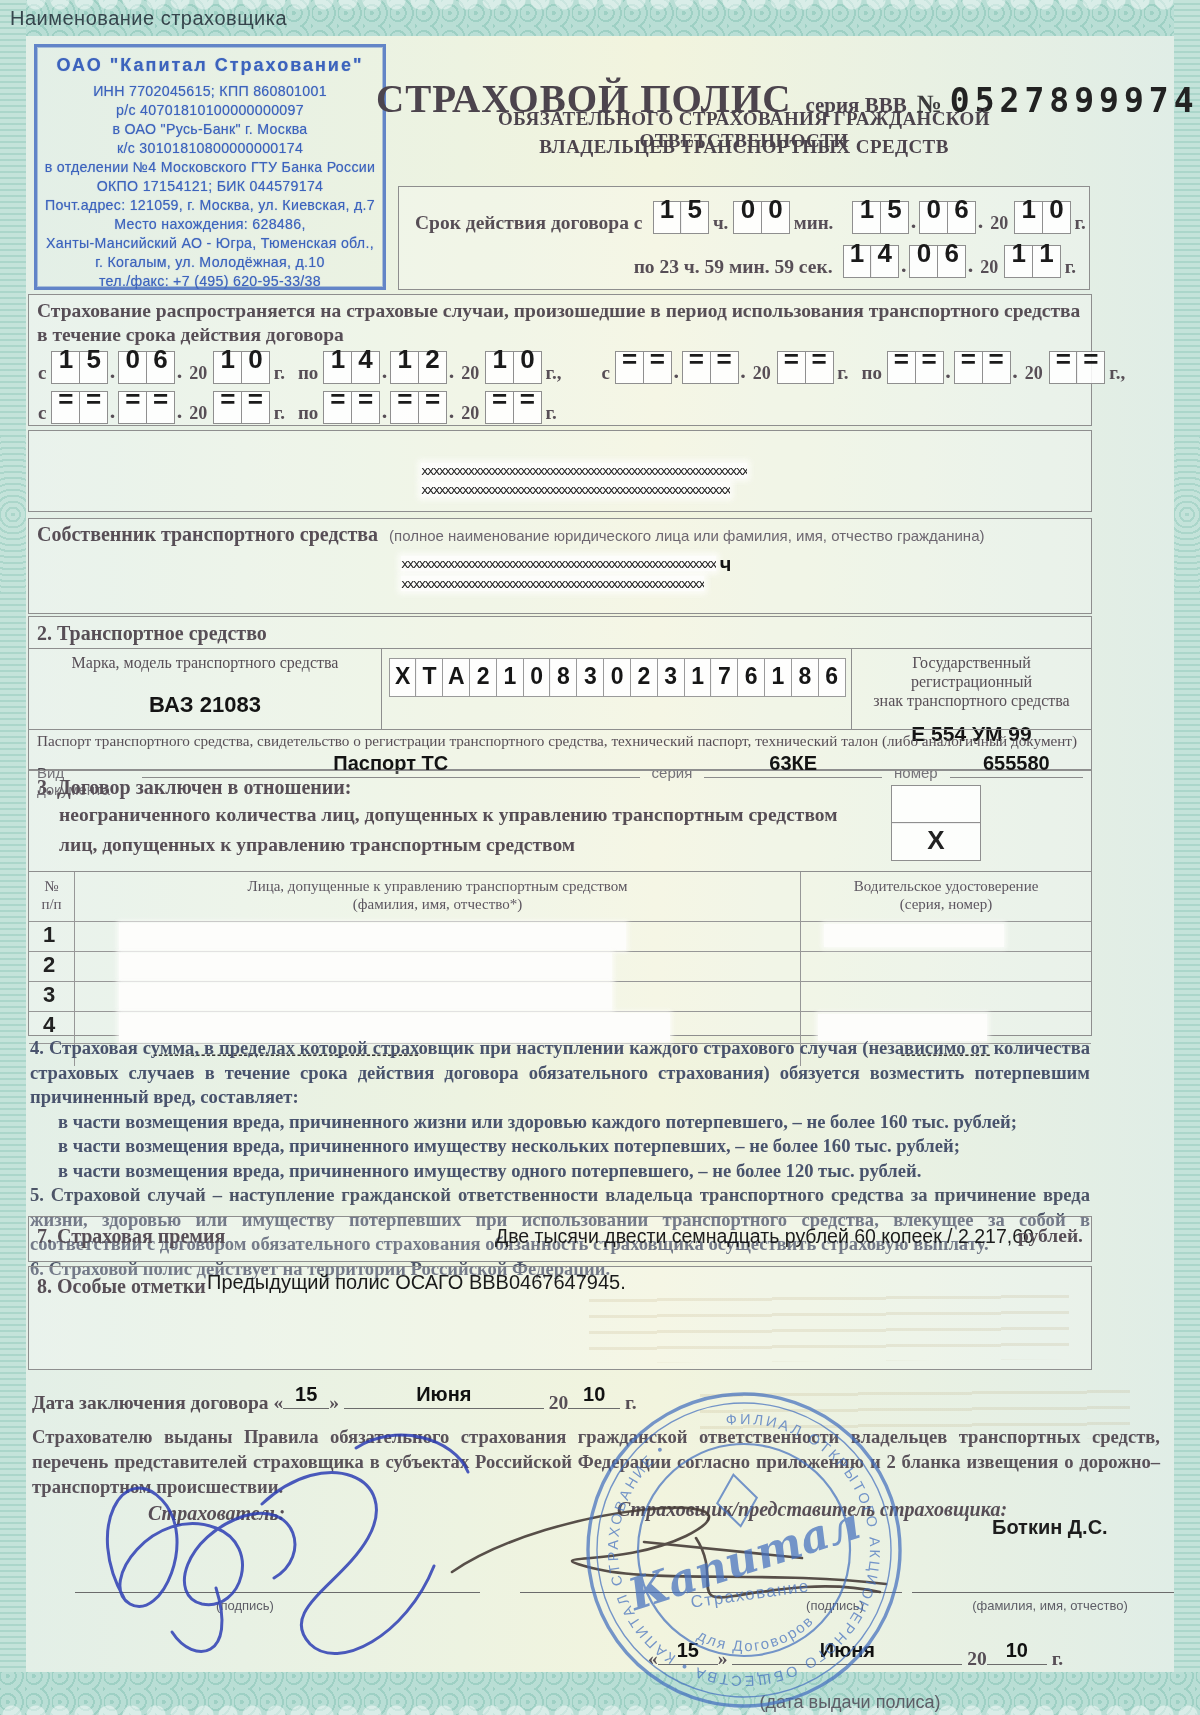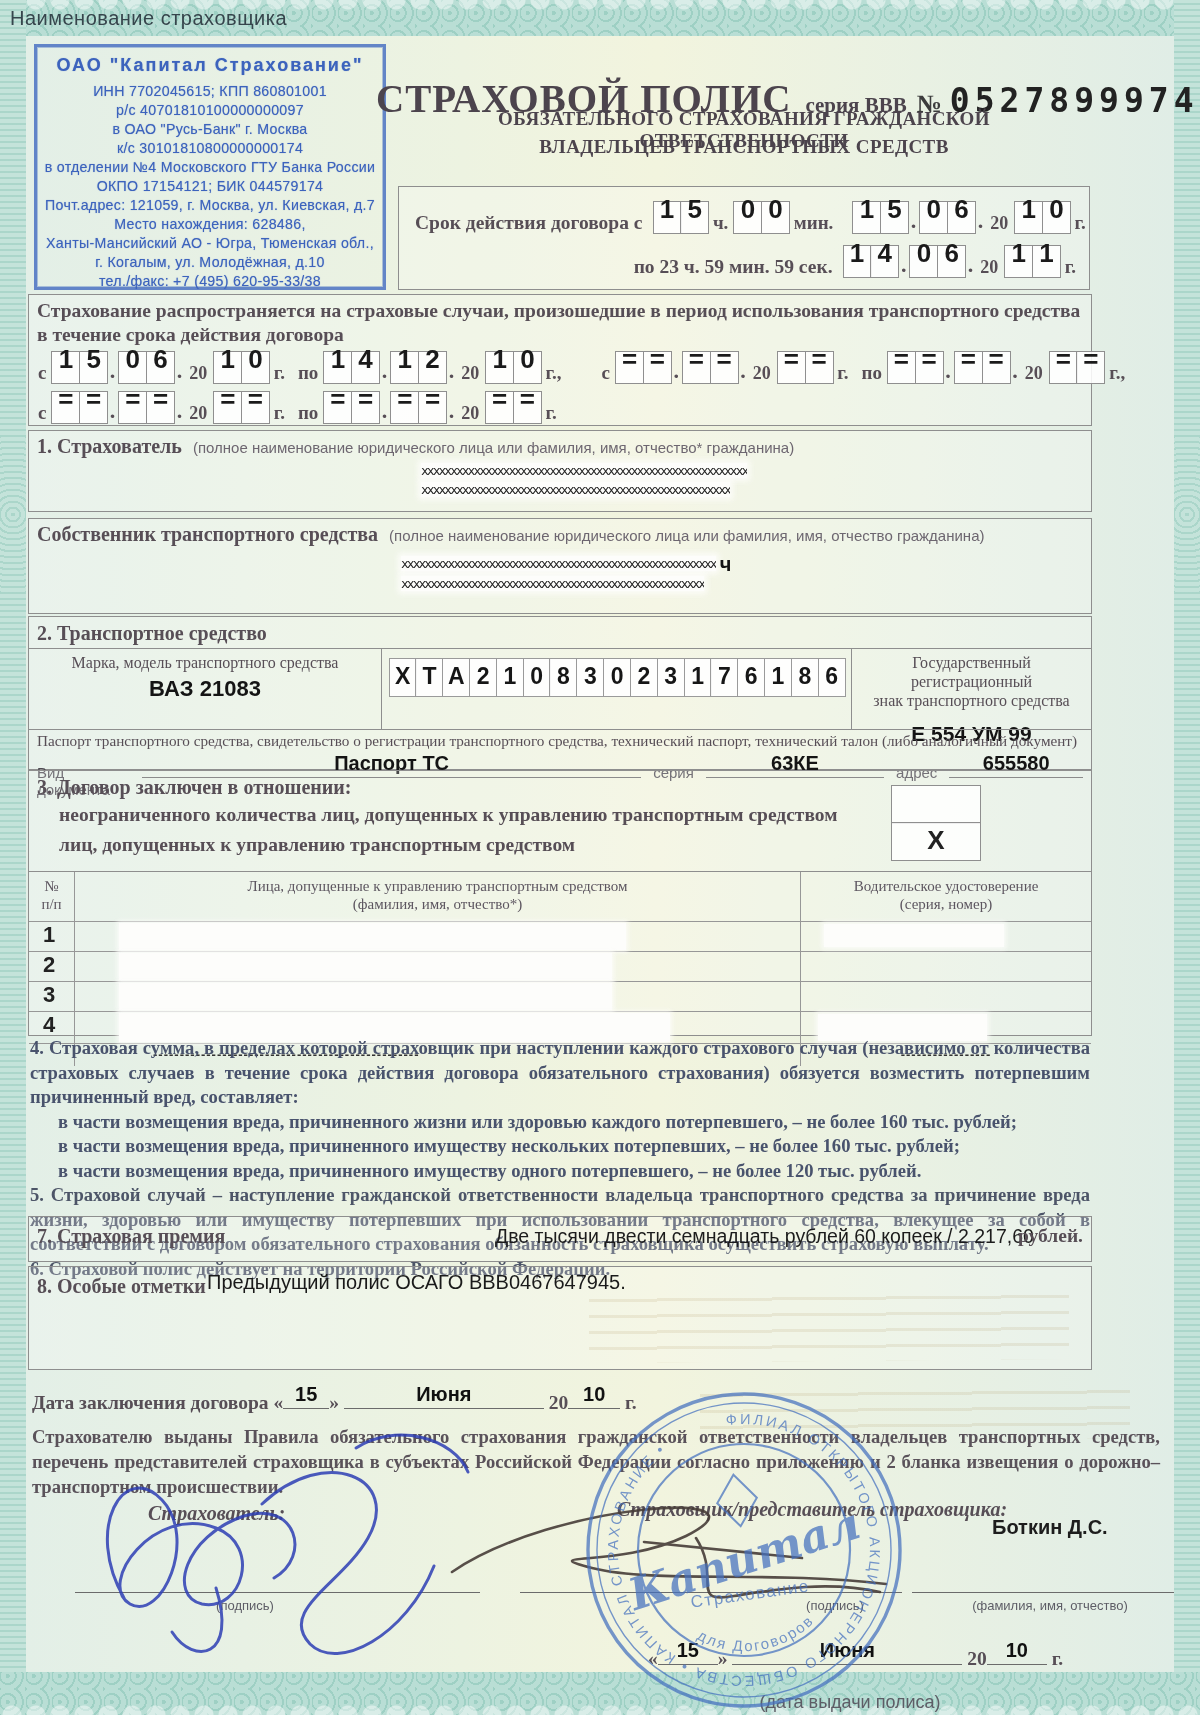--- a/index.html
+++ b/index.html
@@ -327,25 +327,20 @@
       <span class="u20">20</span>
       <span class="dpair">
           <span class="cell">=</span>
           <span class="cell">=</span>
         </span>
       <span class="u">г.</span>
     </div>
   </div>
 
   <div class="bx" id="insured">
-    <div class="sect-cap">
-      <span class="num">1.</span>
-      <span class="nm">Страхователь</span>
-      <span class="hint">(полное наименование юридического лица или фамилия, имя, отчество* гражданина)</span>
-    </div>
     <div class="abs" style="left:392px;top:32px;">
       <span class="redact">xxxxxxxxxxxxxxxxxxxxxxxxxxxxxxxxxxxxxxxxxxxxxxxxxxxxxxxx</span><br>
       <span class="redact">xxxxxxxxxxxxxxxxxxxxxxxxxxxxxxxxxxxxxxxxxxxxxxxxxxxxx</span>
     </div>
   </div>
 
   <div class="bx" id="owner">
     <div class="sect-cap">
       <span class="nm">Собственник транспортного средства</span>
       <span class="hint">(полное наименование юридического лица или фамилия, имя, отчество гражданина)</span>
@@ -358,21 +353,21 @@
   </div>
 
   <div class="bx" id="vehicle">
     <div id="veh-head">
       <span>2.</span>
       <span>Транспортное средство</span>
     </div>
     <div id="veh-cols">
       <div class="vcol" style="width:352px;">
         <div class="vlab">Марка, модель транспортного средства</div>
-        <div class="fill" style="font-size:22px;margin-top:4px;">ВАЗ 21083</div>
+        <div class="fill" style="font-size:22px;margin-top:20px;">ВАЗ 21083</div>
       </div>
       <div class="vcol" style="width:470px;">
         <span class="vinrow">
             <span class="cell">Х</span>
             <span class="cell">Т</span>
             <span class="cell">А</span>
             <span class="cell">2</span>
             <span class="cell">1</span>
             <span class="cell">0</span>
             <span class="cell">8</span>
@@ -398,21 +393,21 @@
       <div id="doc-lab">Паспорт транспортного средства, свидетельство о регистрации транспортного средства, технический паспорт, технический талон (либо аналогичный документ)</div>
       <div id="doc-line">
         <span>Вид документа</span>
         <span class="line" style="width:560px;margin:8px 12px;">
           <span class="val fill" style="font-size:20px;">Паспорт ТС</span>
         </span>
         <span>серия</span>
         <span class="line" style="width:200px;margin:0 12px;">
           <span class="val fill" style="font-size:20px;">63КЕ</span>
         </span>
-        <span>адрес</span>
+        <span>номер</span>
         <span class="line" style="width:150px;margin:0 0 0 12px;">
           <span class="val fill" style="font-size:20px;">655580</span>
         </span>
       </div>
     </div>
   </div>
 
   <div class="bx" id="sec3">
     <div class="cap">
       <span>3.</span>

